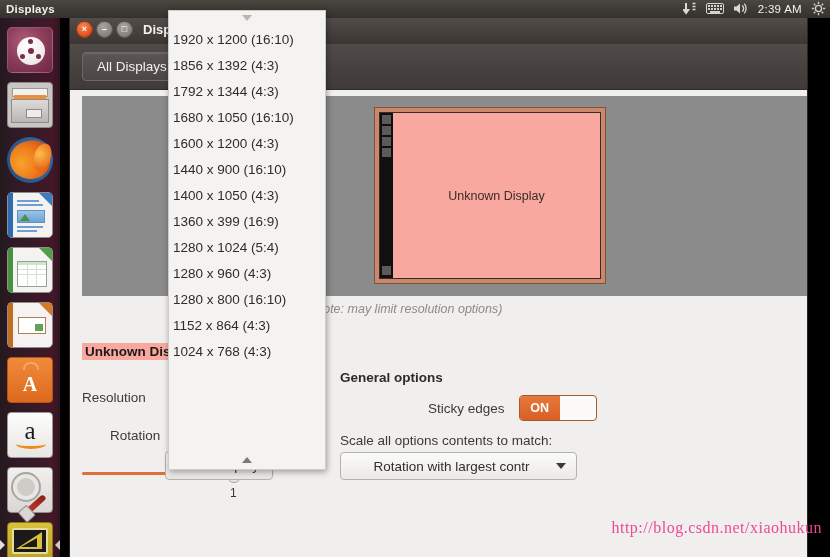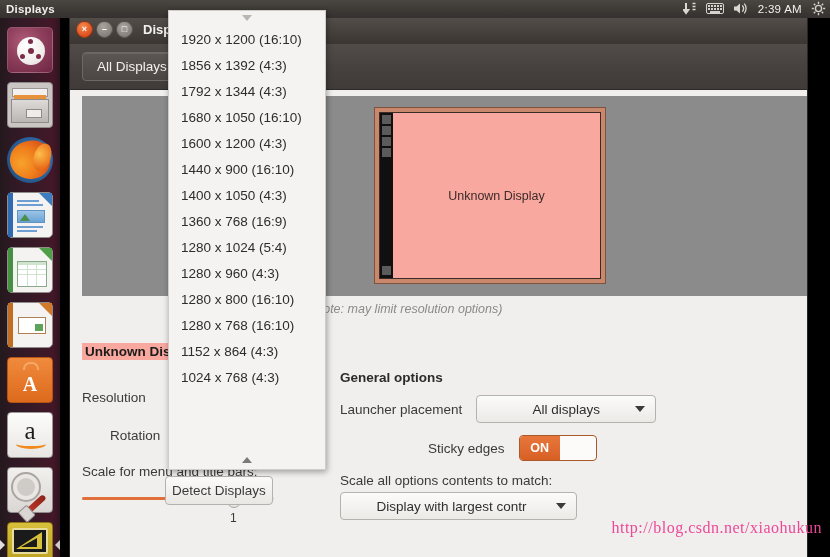--- a/index.html
+++ b/index.html
@@ -263,21 +263,21 @@
   .menu .scroll-arrow {
     height: 14px; display: flex; align-items: center; justify-content: center;
   }
   .menu .scroll-arrow .tri {
     width: 0; height: 0; border-left: 5px solid transparent; border-right: 5px solid transparent;
   }
   .menu .scroll-arrow.up .tri { border-top: 6px solid #b9b5b1; }
   .menu .scroll-arrow.down .tri { border-bottom: 6px solid #7d7975; }
   .menu .items { padding: 2px 0 0 0; }
   .mi {
-    height: 26px; line-height: 26px; padding: 0 12px;
+    height: 26px; line-height: 26px; padding: 0 4px;
     font-size: 13.5px; color: #2e2d2b; white-space: nowrap;
   }
 
   
   .watermark {
     position: absolute; right: 8px; bottom: 20px;
     font-family: "Liberation Serif", serif; font-size: 16px;
     color: #ec4899; letter-spacing: .5px; z-index: 95;
   }
 </style>
@@ -461,79 +461,70 @@
         <div class="lcol">
           <div class="row">
             <span class="hl-name">Unknown Display</span>
           </div>
           <div class="row r-res">
             <span class="lbl-r">Resolution</span>
           </div>
           <div class="row r-rot">
             <span class="lbl-r">Rotation</span>
           </div>
-          <div class="scale-label">Scale for menu and title bars:</div>
 
           <div class="slider">
             <div class="track"></div>
             <div class="fill"></div>
             <div class="knob"></div>
             <div class="tick">1</div>
           </div>
 
           <div class="detect-btn">Detect Displays</div>
         </div>
 
         <div class="rcol">
           <div class="gen-title">General options</div>
 
-          <div class="rrow">
-            <span class="rl">Launcher placement</span>
-            <div class="combo" id="launcher-combo">
-              <span class="txt">All displays</span>
-              <span class="car"></span>
-            </div>
-          </div>
 
           <div class="rrow" style="margin-left:88px">
             <span class="rl">Sticky edges</span>
             <div class="toggle">
               <div class="on">ON</div>
               <div class="pad"></div>
             </div>
           </div>
 
           <div class="scale-all-lbl">Scale all options contents to match:</div>
           <div class="combo" id="scale-combo">
-            <span class="txt">Display with largest contr</span>
+            <span class="txt">Rotation with largest contr</span>
             <span class="car"></span>
           </div>
         </div>
 
       </div>
     </div>
   </div>
 
   <div class="menu">
     <div class="scroll-arrow up">
       <span class="tri"></span>
     </div>
     <div class="items" id="menu-items">
         <div class="mi">1920 x 1200 (16:10)</div>
         <div class="mi">1856 x 1392 (4:3)</div>
         <div class="mi">1792 x 1344 (4:3)</div>
         <div class="mi">1680 x 1050 (16:10)</div>
         <div class="mi">1600 x 1200 (4:3)</div>
         <div class="mi">1440 x 900 (16:10)</div>
         <div class="mi">1400 x 1050 (4:3)</div>
-        <div class="mi">1360 x 768 (16:9)</div>
+        <div class="mi">1360 x 399 (16:9)</div>
         <div class="mi">1280 x 1024 (5:4)</div>
         <div class="mi">1280 x 960 (4:3)</div>
         <div class="mi">1280 x 800 (16:10)</div>
-        <div class="mi">1280 x 768 (16:10)</div>
         <div class="mi">1152 x 864 (4:3)</div>
         <div class="mi">1024 x 768 (4:3)</div>
       </div>
     <div class="scroll-arrow down" style="position:absolute;left:0;right:0;bottom:2px;">
       <span class="tri"></span>
     </div>
   </div>
 
   <div class="watermark">http://blog.csdn.net/xiaohukun</div>
 

